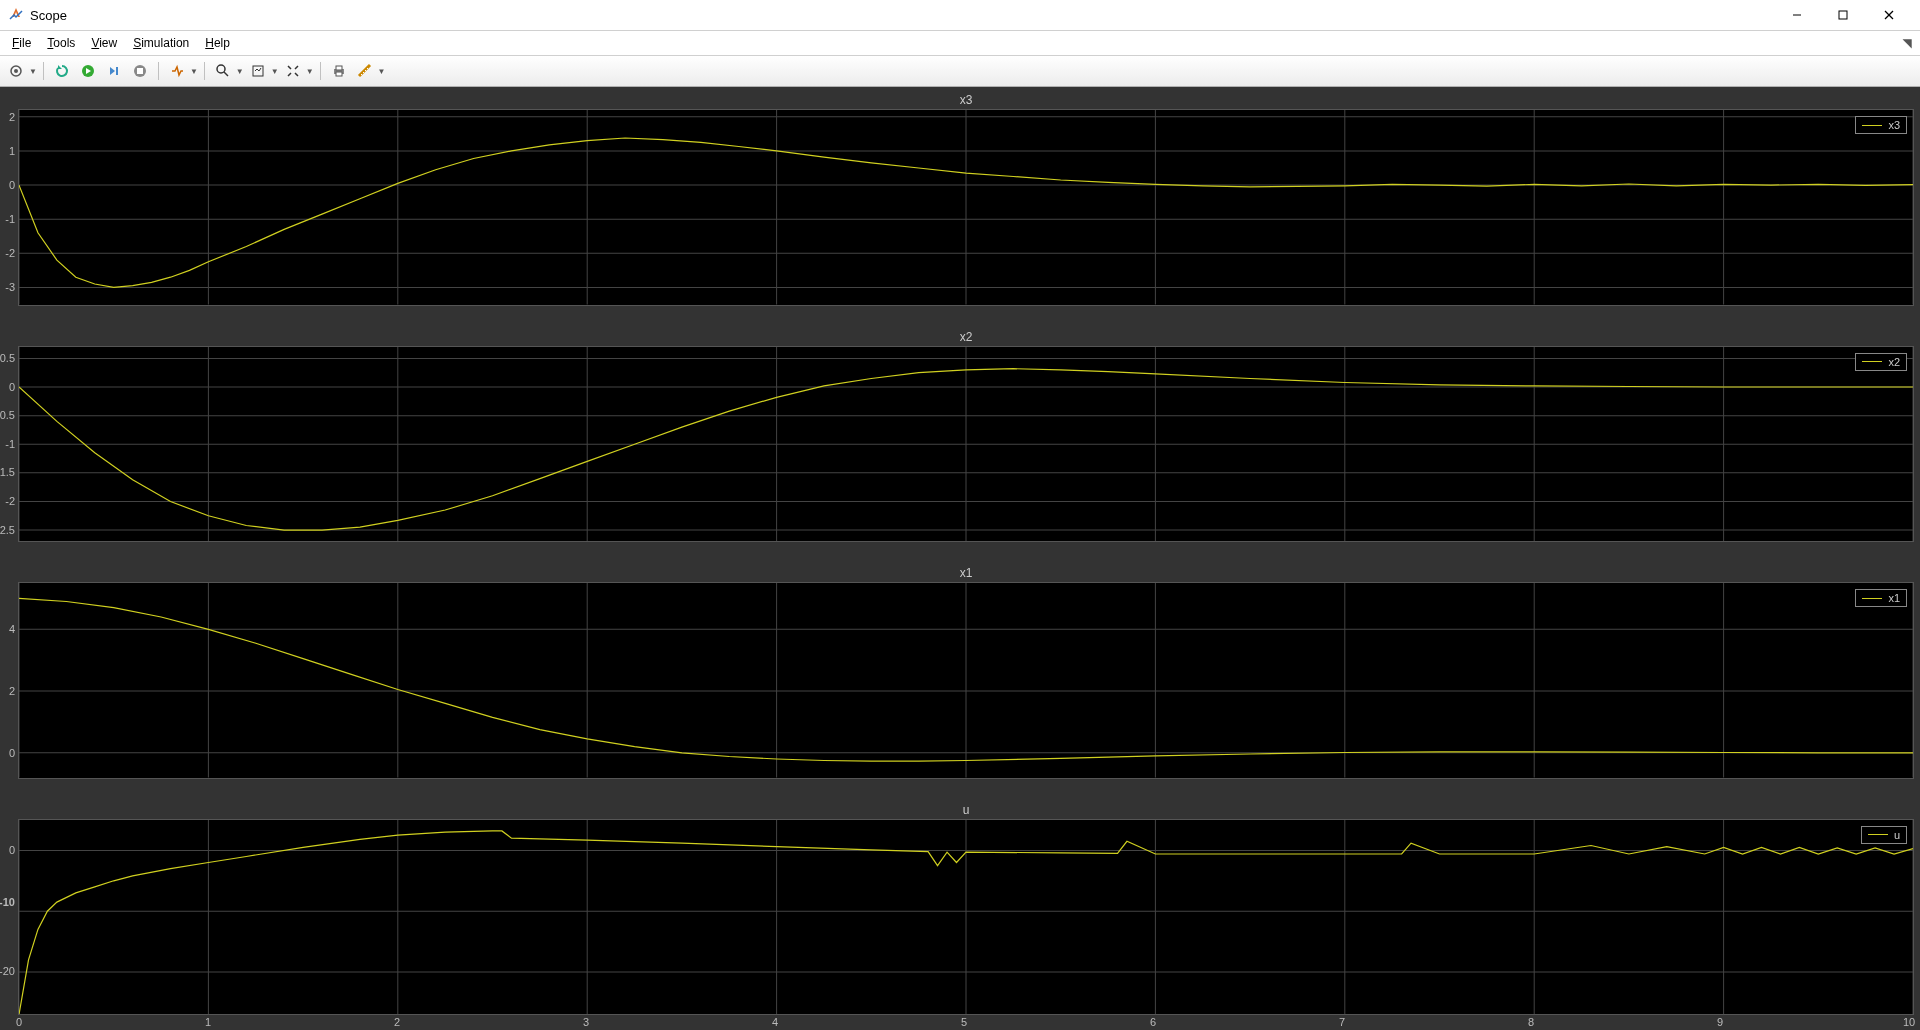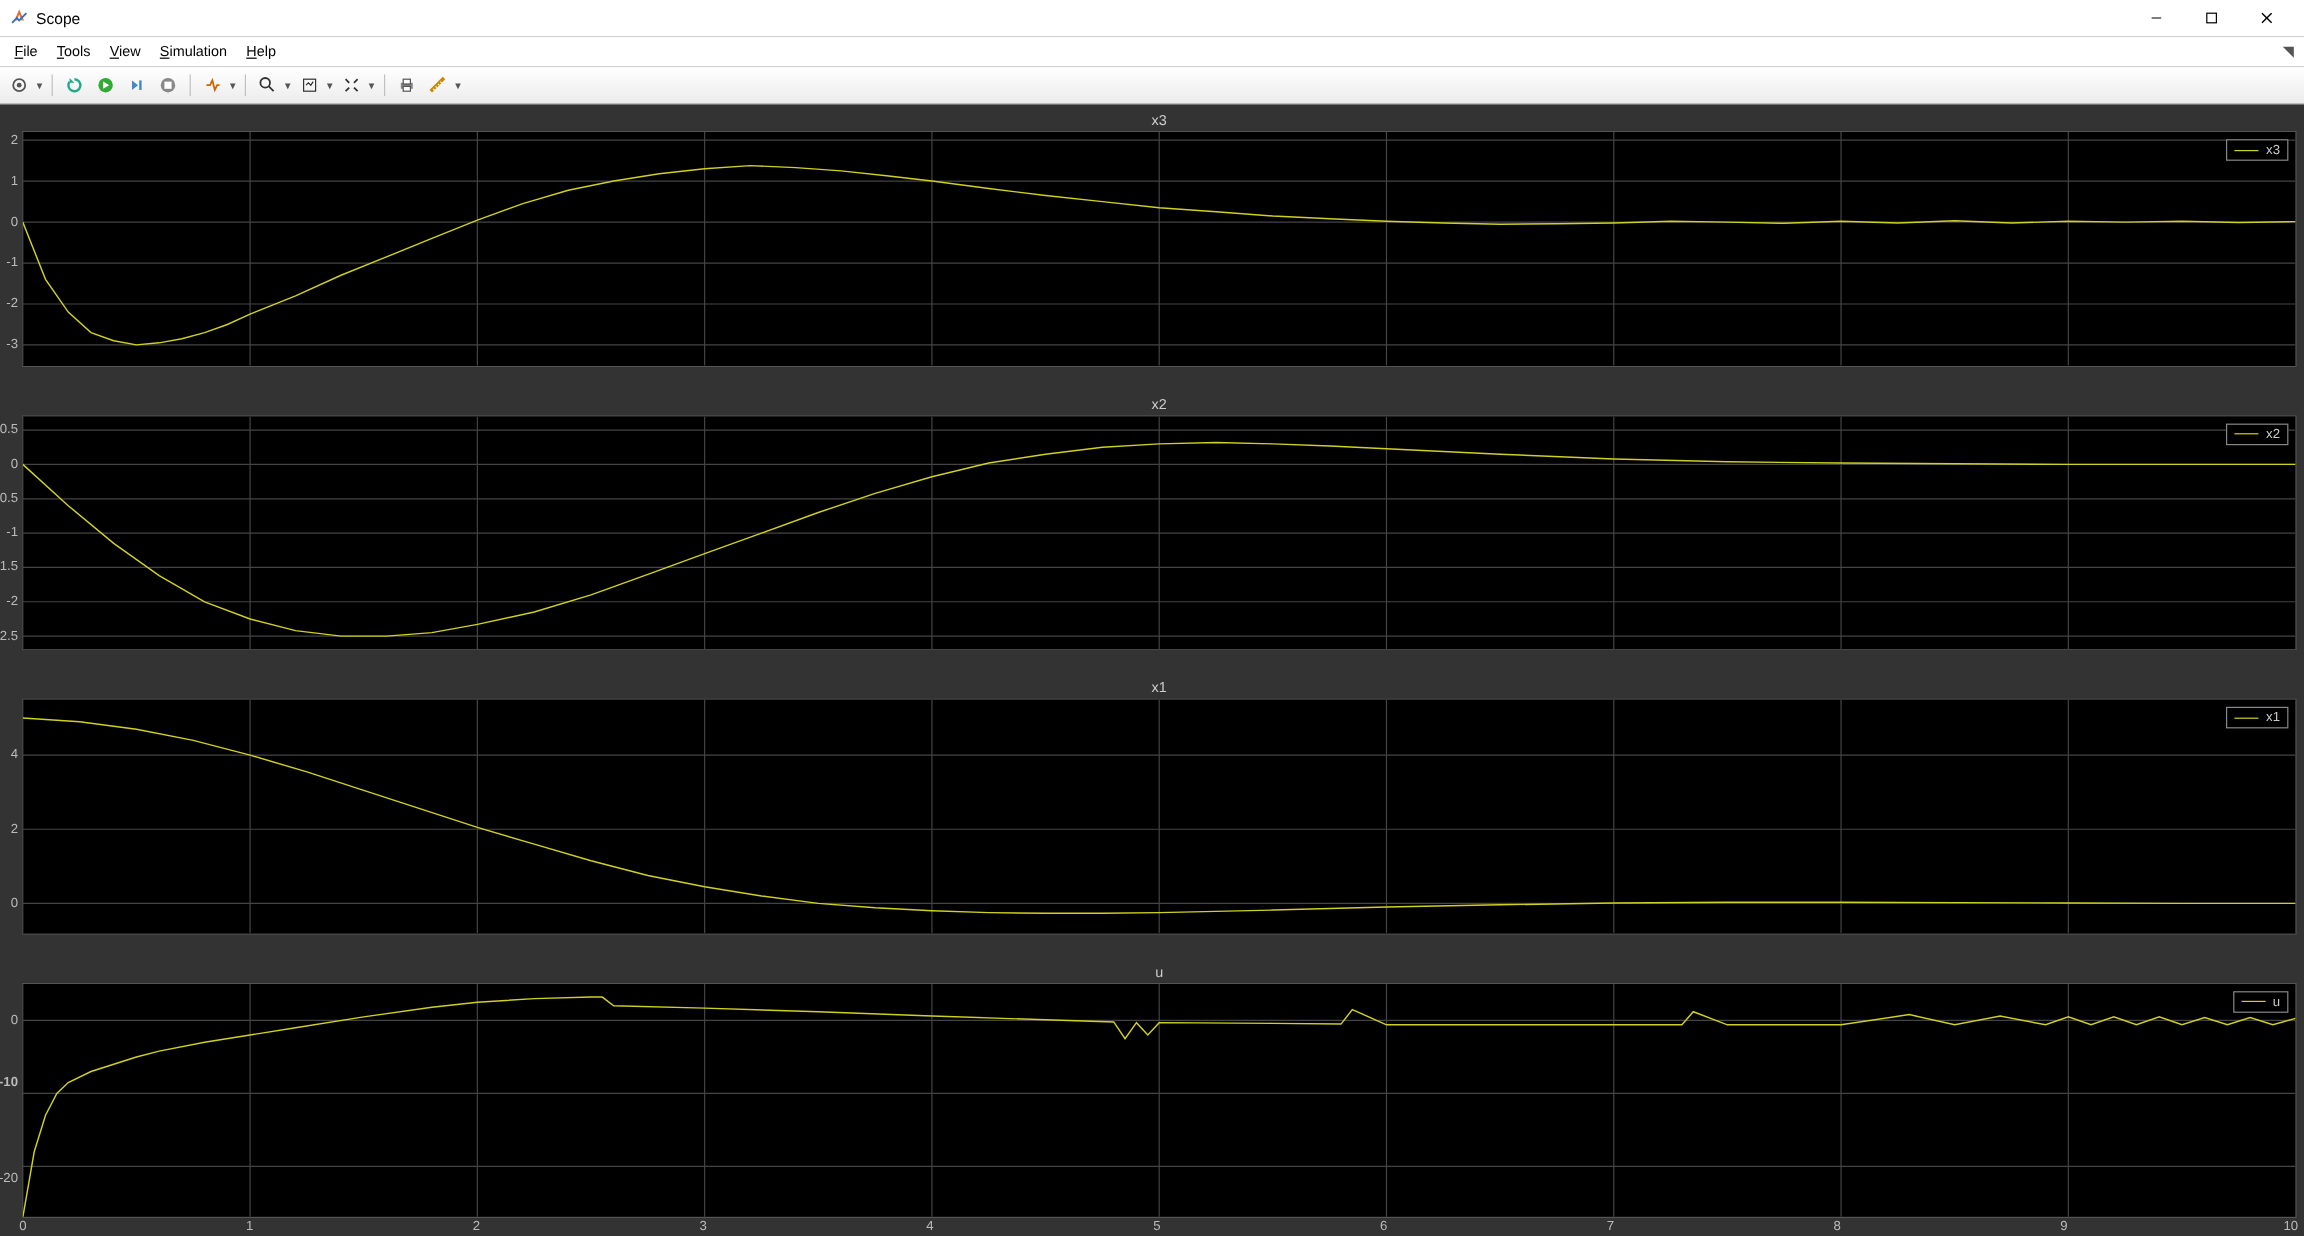--- a/index.html
+++ b/index.html
@@ -257,21 +257,21 @@
           <line x1="1134" y1="0" x2="1134" y2="194.5" stroke="#444" stroke-width="1"></line>
           <line x1="1323" y1="0" x2="1323" y2="194.5" stroke="#444" stroke-width="1"></line>
           <line x1="1512" y1="0" x2="1512" y2="194.5" stroke="#444" stroke-width="1"></line>
           <line x1="1701" y1="0" x2="1701" y2="194.5" stroke="#444" stroke-width="1"></line>
           <line x1="1890" y1="0" x2="1890" y2="194.5" stroke="#444" stroke-width="1"></line>
           <line x1="0" y1="151.953125" x2="1890" y2="151.953125" stroke="#444" stroke-width="1"></line>
           <line x1="0" y1="91.171875" x2="1890" y2="91.171875" stroke="#444" stroke-width="1"></line>
           <line x1="0" y1="30.390625" x2="1890" y2="30.390625" stroke="#444" stroke-width="1"></line>
           <path d="M0.0 194.5 L9.5 139.8 L18.9 109.4 L28.3 91.2 L37.8 82.1 L56.7 72.9 L75.6 66.9 L94.5 60.8 L113.4 55.9 L151.2 48.6 L189.0 42.5 L226.8 36.5 L283.5 27.4 L340.2 19.4 L378.0 15.2 L425.3 12.2 L472.5 10.9 L481.9 10.9 L491.4 18.2 L567.0 20.1 L661.5 23.1 L756.0 26.7 L850.5 29.8 L907.2 31.6 L916.6 45.6 L926.1 32.2 L935.5 42.5 L945.0 32.2 L1039.5 32.8 L1096.2 33.4 L1105.6 21.3 L1134.0 34.0 L1228.5 34.0 L1323.0 34.0 L1379.7 34.0 L1389.1 23.1 L1417.5 34.0 L1474.2 34.0 L1512.0 34.0 L1568.7 25.5 L1606.5 34.0 L1644.3 26.7 L1682.1 34.0 L1701.0 27.4 L1719.9 34.0 L1738.8 27.4 L1757.7 34.0 L1776.6 27.4 L1795.5 34.0 L1814.4 28.0 L1833.3 34.0 L1852.2 28.0 L1871.1 34.0 L1890.0 28.6 " fill="none" stroke="#d0d020" stroke-width="1.2"></path>
         </svg>
-        <div class="ytick-label" style="top: 151.953px; margin-top: 11px;">-20</div>
+        <div class="ytick-label" style="top: 151.953px;">-20</div>
         <div class="ytick-label" style="top: 82px; font-weight: bold;">-10</div>
         <div class="ytick-label" style="top: 30.3906px;">0</div>
         <div class="xtick-label" style="left: 0px;">0</div>
         <div class="xtick-label" style="left: 189px;">1</div>
         <div class="xtick-label" style="left: 378px;">2</div>
         <div class="xtick-label" style="left: 567px;">3</div>
         <div class="xtick-label" style="left: 756px;">4</div>
         <div class="xtick-label" style="left: 945px;">5</div>
         <div class="xtick-label" style="left: 1134px;">6</div>
         <div class="xtick-label" style="left: 1323px;">7</div>

